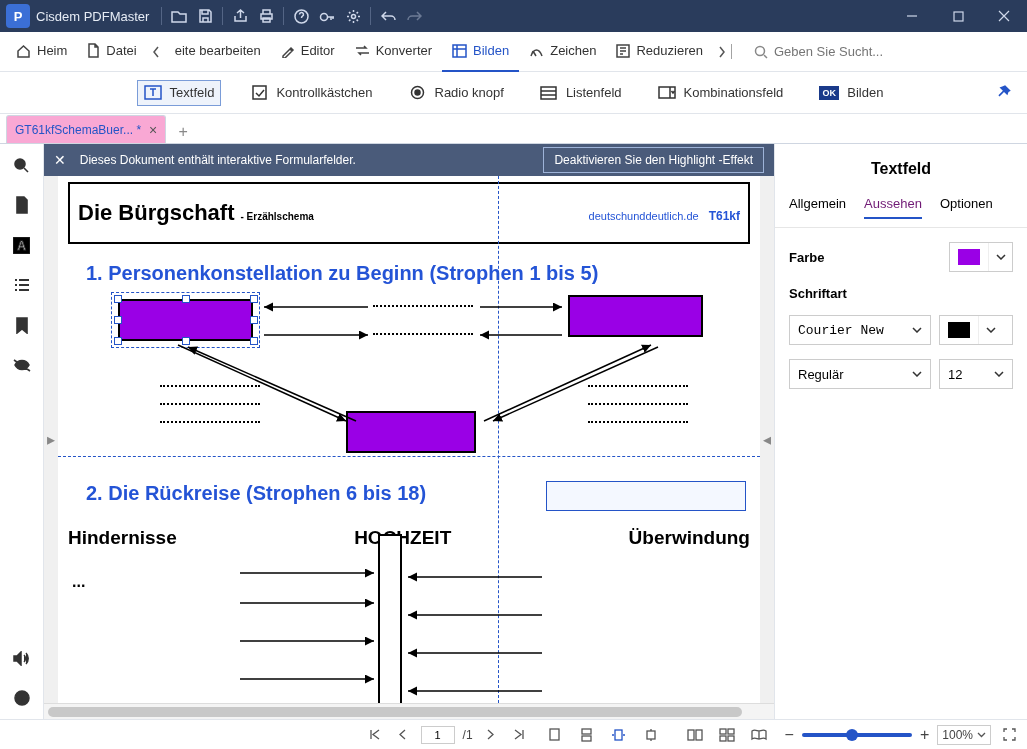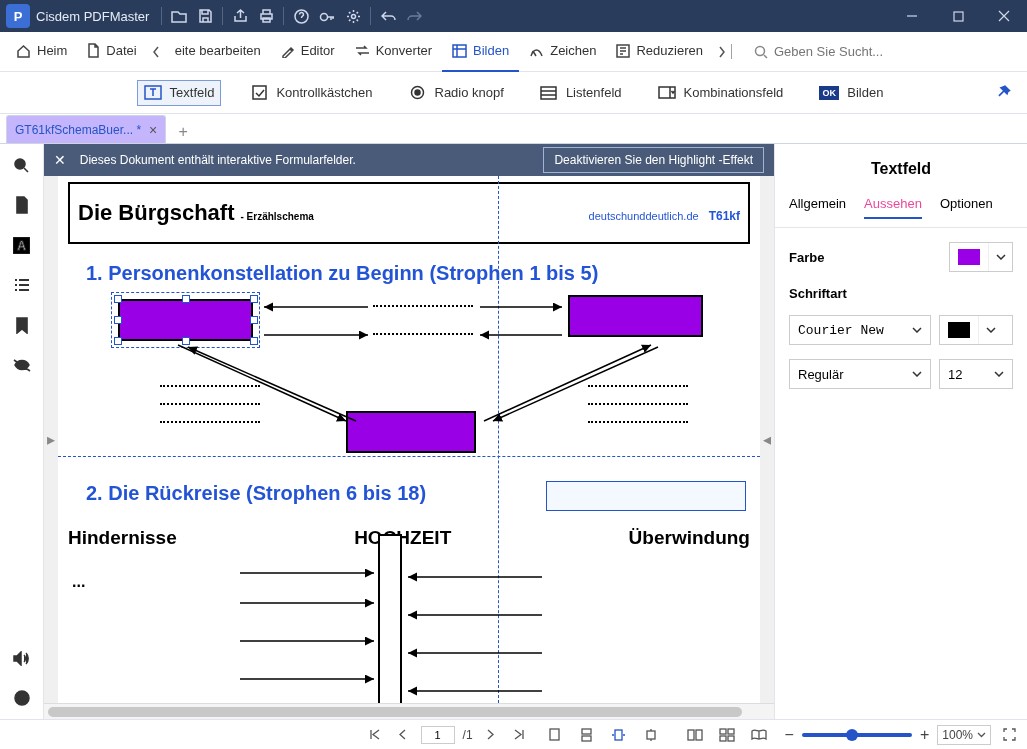--- a/index.html
+++ b/index.html
@@ -28,21 +28,21 @@
 
 
 .formtoolbar { height: 42px; border-bottom: 1px solid #e1e5eb; display: flex; align-items: center; justify-content: center; gap: 22px; font-size: 13px; color: #333; position: relative; }
 .fbtn { display: flex; align-items: center; gap: 8px; padding: 4px 6px; cursor: pointer; border: 1px solid transparent; }
 .fbtn.sel { border: 1px solid #7a9cd8; background: #eef3fb; }
 .fbtn .fico { width: 18px; height: 16px; display: flex; align-items: center; justify-content: center; }
 .pin-ico { position: absolute; right: 14px; width: 18px; height: 18px; }
 
 
 .tabstrip { height: 30px; border-bottom: 1px solid #cfd6e1; display: flex; align-items: flex-end; padding-left: 6px; background: #fff; }
-.doctab { height: 28px; border: 1px solid #cfd6e1; border-bottom: none; border-radius: 3px 3px 0 0; background: #c4b5fd; color: #2454c7; font-size: 12px; padding: 0 8px; display: flex; align-items: center; gap: 8px; max-width: 180px; }
+.doctab { height: 28px; border: 1px solid #cfd6e1; border-bottom: none; border-radius: 3px 3px 0 0; background: #f9a8d4; color: #2454c7; font-size: 12px; padding: 0 8px; display: flex; align-items: center; gap: 8px; max-width: 180px; }
 .doctab .closex { font-size: 14px; color: #555; cursor: pointer; }
 .addtab { width: 22px; height: 22px; margin-left: 6px; display: flex; align-items: center; justify-content: center; color: #888; cursor: pointer; font-size: 16px; }
 
 
 .ws { flex: 1; display: flex; min-height: 0; }
 .leftrail { width: 44px; border-right: 1px solid #e1e5eb; display: flex; flex-direction: column; align-items: center; padding-top: 10px; gap: 18px; }
 .leftrail .rbico { width: 22px; height: 22px; display: flex; align-items: center; justify-content: center; cursor: pointer; }
 .leftrail .rbico svg { stroke: #333; fill: #333; }
 .leftrail .bottom { margin-top: auto; margin-bottom: 10px; display: flex; flex-direction: column; gap: 18px; align-items: center; }
 
@@ -81,21 +81,21 @@
 
 
 .hscroll { height: 16px; background: #f4f4f4; border-top: 1px solid #ddd; display: flex; align-items: center; }
 .hscroll .thumb { height: 10px; background: #c8c8c8; border-radius: 5px; margin-left: 4px; width: 95%; }
 
 
 .rightpanel { width: 253px; border-left: 1px solid #e1e5eb; display: flex; flex-direction: column; font-size: 13px; }
 .rp-h { text-align: center; font-weight: bold; font-size: 16px; padding: 16px 0 18px; }
 .rp-tabs { display: flex; gap: 18px; padding: 0 14px 8px; border-bottom: 1px solid #e6e6e6; font-size: 13px; }
 .rp-tab { padding-bottom: 6px; cursor: pointer; border-bottom: 2px solid transparent; }
-.rp-tab.active { color: #ec4899; border-bottom-color: #2454c7; font-weight: 500; }
+.rp-tab.active { color: #701a75; border-bottom-color: #2454c7; font-weight: 500; }
 .rp-body { padding: 14px 14px; display: flex; flex-direction: column; gap: 14px; }
 .rp-row { display: flex; align-items: center; justify-content: space-between; }
 .rp-label { font-weight: bold; }
 .swatch-dd { display: flex; align-items: center; border: 1px solid #ccc; height: 30px; }
 .swatch { width: 22px; height: 16px; margin: 0 8px; }
 .dd-chev { width: 24px; height: 100%; display: flex; align-items: center; justify-content: center; border-left: 1px solid #eee; }
 .rp-sel { border: 1px solid #ccc; height: 30px; display: flex; align-items: center; padding: 0 8px; justify-content: space-between; cursor: pointer; }
 .two-col { display: flex; gap: 8px; }
 .two-col > * { flex: 1; }
 .small { width: 74px; flex: none; }

